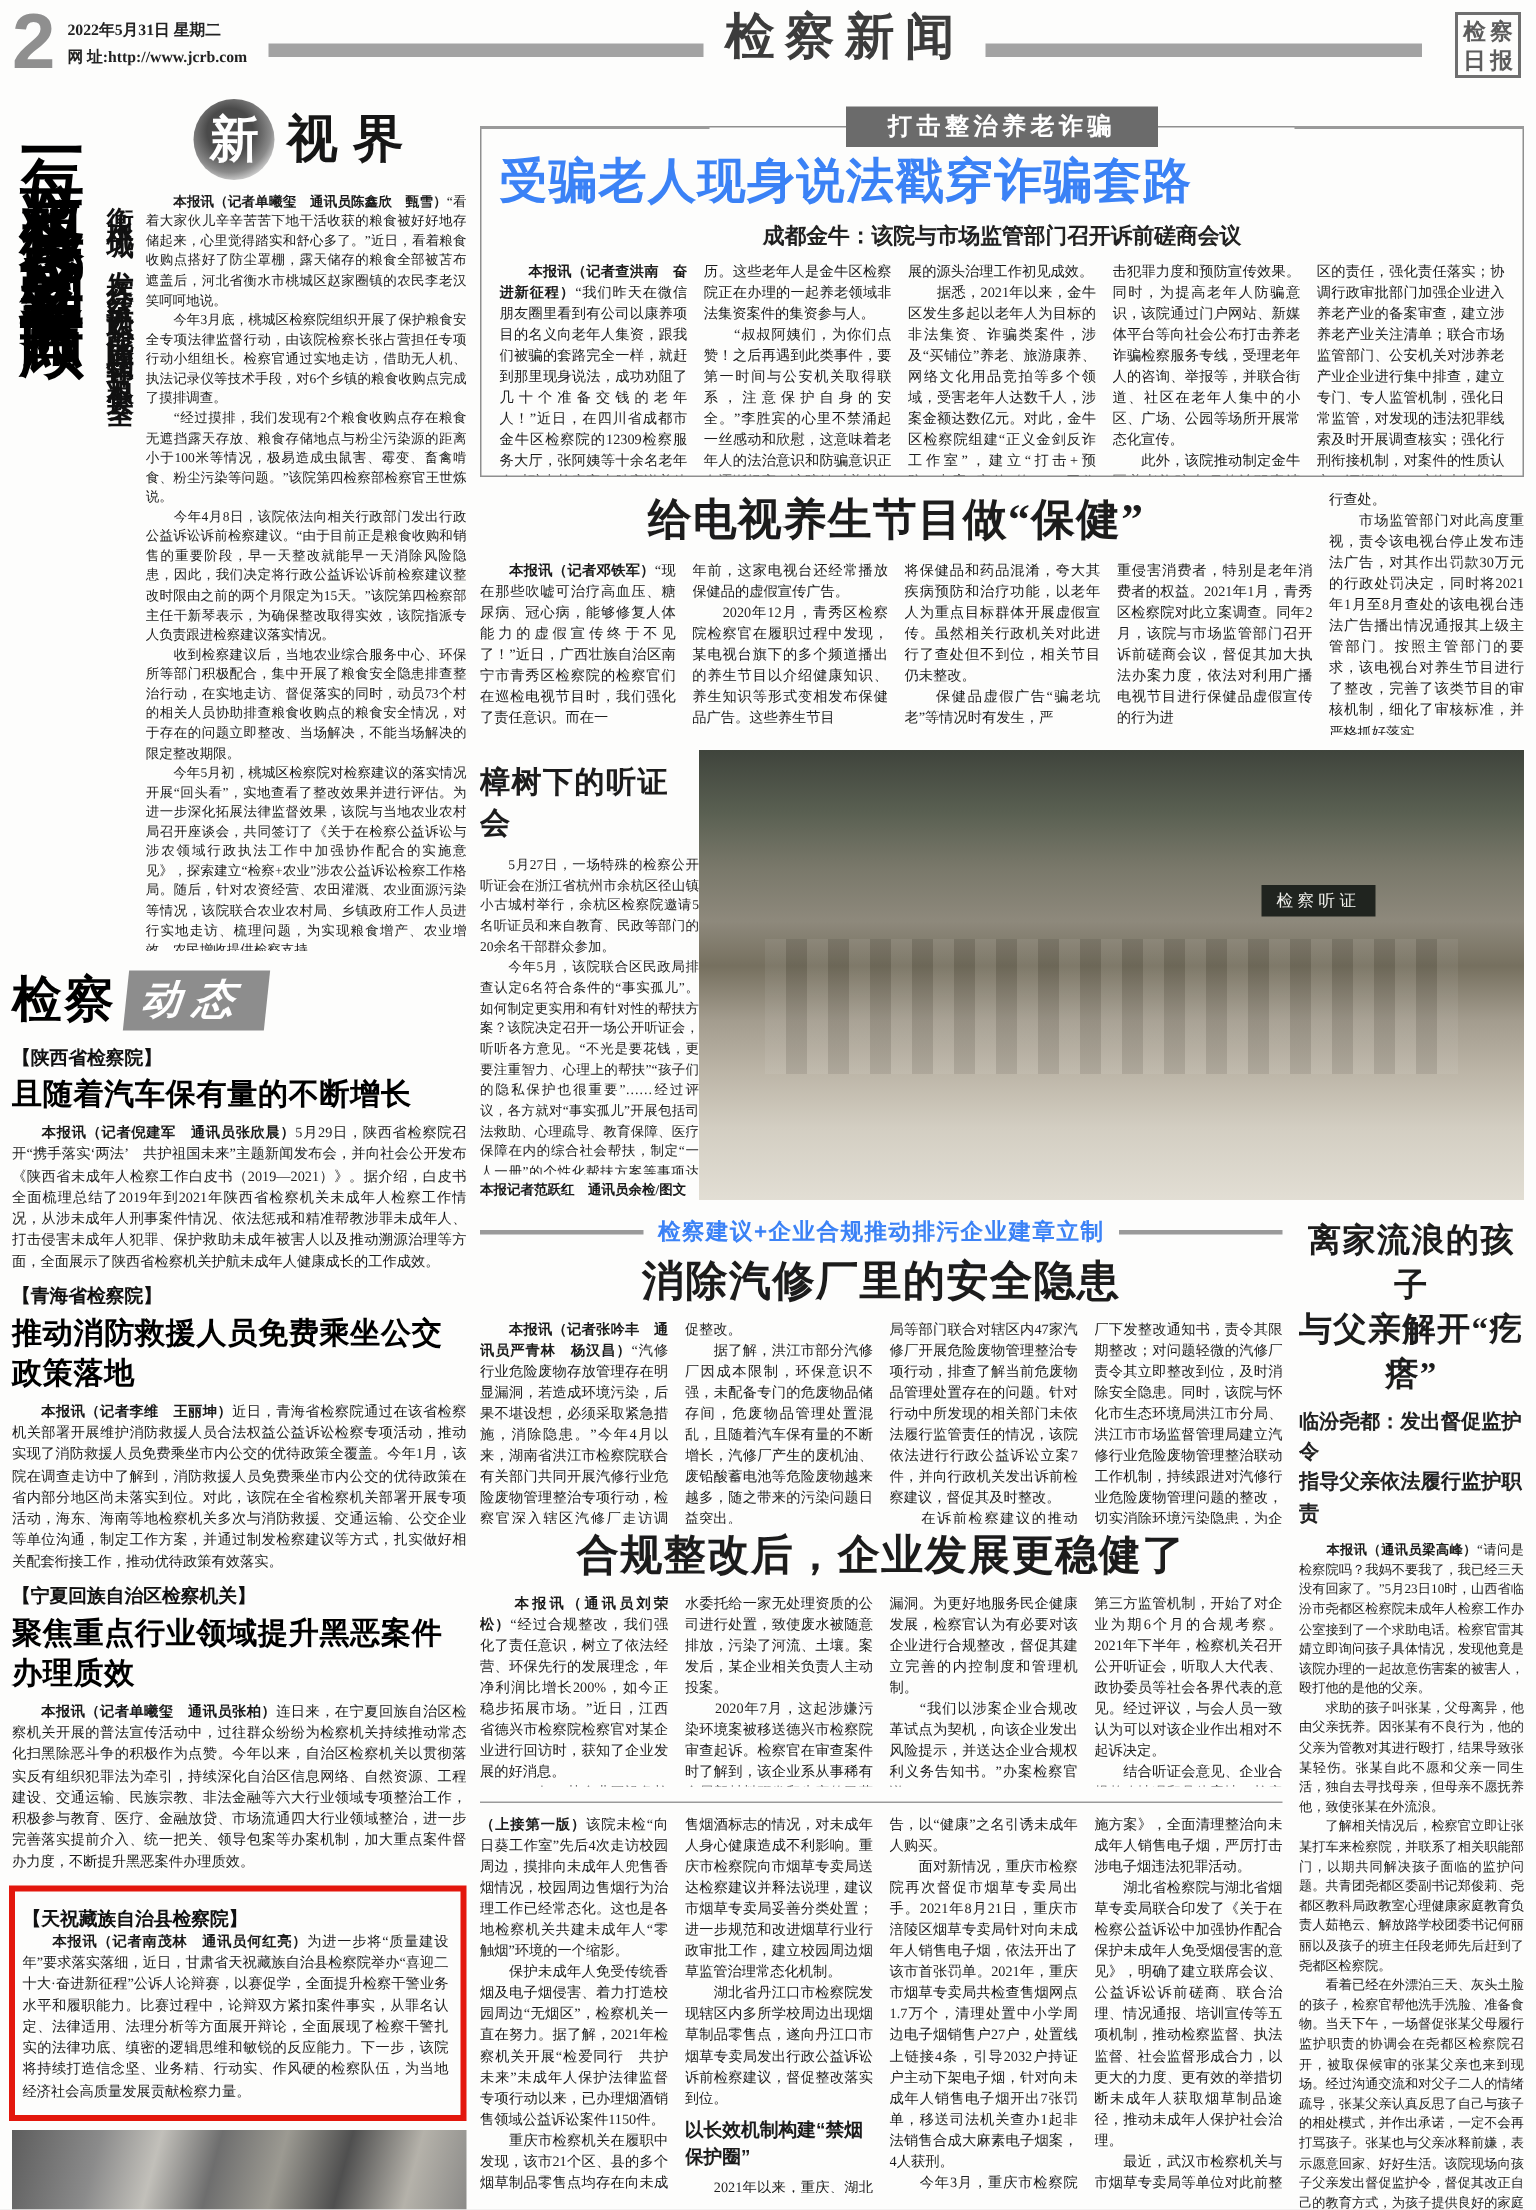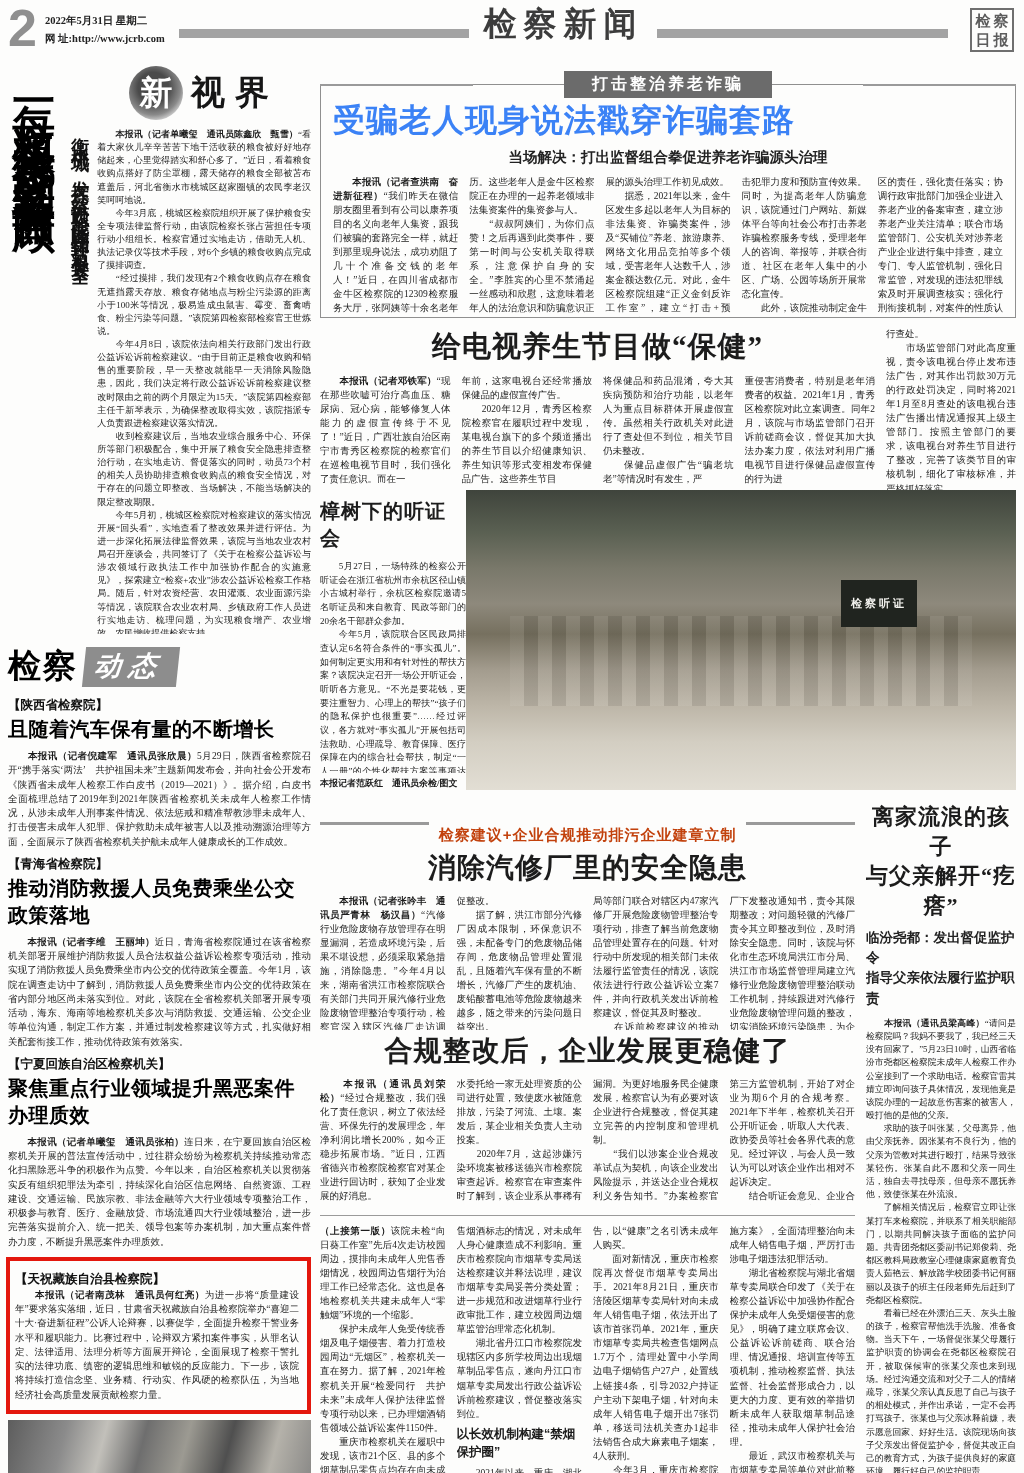--- a/index.html
+++ b/index.html
@@ -52,36 +52,36 @@
   .h1 { text-align:left; font-size:32px; font-weight:900; color:#3b82f6; letter-spacing:1px; }
   .h1-sub { text-align:center; font-size:14.5px; font-weight:600; color:#222; margin:5px 0 8px 0; }
   .cols { display:flex; gap:11px; }
   .col { flex:1; min-width:0; font-size:9.5px; line-height:1.48; text-align:justify; white-space:pre-line; overflow:hidden; }
   
   .tv { display:flex; gap:11px; margin-top:9px; height:163px; overflow:hidden; }
   .tv-left { flex:1; min-width:0; }
   .tv-h { text-align:center; font-size:29px; font-weight:900; letter-spacing:1px; margin:0 0 7px 0; }
   .tv-col5 { width:130px; flex:none; }
   
-  .hearing { display:flex; height:300px; overflow:hidden; }
+  .hearing { display:flex; margin-top:10px; height:300px; overflow:hidden; }
   .hear-txt { width:146px; flex:none; display:flex; flex-direction:column; }
   .hear-title { font-size:20px; font-weight:700; letter-spacing:1px; margin:8px 0 8px 0; }
   .hear-body { flex:1; font-size:9px; line-height:1.52; text-align:justify; white-space:pre-line; overflow:hidden; }
   .hear-byline { font-size:9px; font-weight:900; margin-top:4px; }
   .photo-hearing { flex:1; position:relative;
      background:linear-gradient(180deg,#3f443c 0%,#5a6052 14%,#79786a 26%,#8e897c 38%,#76705f 48%,#a39c8e 60%,#bdb6a8 72%,#d3cec2 84%,#e2ded4 100%); }
   .photo-hearing::after { content:""; position:absolute; left:8%; top:42%; width:84%; height:30%;
      background:repeating-linear-gradient(90deg,rgba(255,255,255,.14) 0 14px,rgba(0,0,0,.18) 14px 28px); opacity:.45; }
-  .ph-label { position:absolute; right:18%; top:30%; background:#20241f; color:#f2f2ee; font-size:11px; font-weight:700; letter-spacing:3px; padding:16px 10px; z-index:2; }
+  .ph-label { position:absolute; right:18%; top:30%; background:#20241f; color:#f2f2ee; font-size:11px; font-weight:400; letter-spacing:3px; padding:3px 10px; z-index:2; }
   
   .lower { display:flex; gap:11px; margin-top:12px; }
   .center-col { flex:1; min-width:0; }
   .auto-banner { display:flex; align-items:center; gap:10px; margin-bottom:4px; }
   .ab-line { flex:1; height:3px; background:#9a9a9a; }
-  .ab-text { font-family:"Liberation Sans",sans-serif; font-size:15px; font-weight:900; letter-spacing:1px; color:#c2410c; white-space:nowrap;margin-top:24px; }
+  .ab-text { font-family:"Liberation Sans",sans-serif; font-size:15px; font-weight:900; letter-spacing:1px; color:#3b82f6; white-space:nowrap; }
   .h2 { text-align:center; font-size:28px; font-weight:900; letter-spacing:1px; margin:2px 0 7px 0; }
   .auto-cols { height:136px; }
   .comp-cols { height:128px; }
   .center-hr { border:0; border-top:1px solid #9a9a9a; margin:10px 0 8px 0; }
   .cont-cols { height:252px; }
   .cont-sub { font-family:"Liberation Sans",sans-serif; font-size:12.5px; font-weight:900; margin:4px 0; white-space:pre-line; text-align:left; }
   
   .right-rail { width:150px; flex:none; overflow:hidden; }
   .rr-h { text-align:center; font-size:22px; font-weight:900; line-height:1.35; letter-spacing:1px; }
   .rr-sub { text-align:left; font-size:13.5px; font-weight:700; color:#222; line-height:1.5; margin:7px 0 8px 0; }
@@ -167,21 +167,21 @@
     </aside>
 
     <div class="main">
 
       <section class="fraud-wrap">
         <div class="fraud-line" style="left:0;"></div>
         <div class="fraud-line" style="right:0;"></div>
         <div class="fraud-banner">打击整治养老诈骗</div>
         <div class="fraud-box">
           <h1 class="h1">受骗老人现身说法戳穿诈骗套路</h1>
-          <div class="h1-sub">当场解决：打出监督组合拳促进养老诈骗源头治理</div>
+          <div class="h1-sub">成都金牛：该院与市场监管部门召开诉前磋商会议</div>
           <div class="cols">
             <div class="col"><span class="byline-b">　　本报讯（记者查洪南　奋进新征程）</span><span>“我们昨天在微信朋友圈里看到有公司以康养项目的名义向老年人集资，跟我们被骗的套路完全一样，就赶到那里现身说法，成功劝阻了几十个准备交钱的老年人！”近日，在四川省成都市金牛区检察院的12309检察服务大厅，张阿姨等十余名老年人对驻点检察官李胜宾说着他们的经</span></div>
             <div class="col">历。这些老年人是金牛区检察院正在办理的一起养老领域非法集资案件的集资参与人。
 　　“叔叔阿姨们，为你们点赞！之后再遇到此类事件，要第一时间与公安机关取得联系，注意保护自身的安全。”李胜宾的心里不禁涌起一丝感动和欣慰，这意味着老年人的法治意识和防骗意识正在逐渐提高，该院针对养老诈骗开</div>
             <div class="col">展的源头治理工作初见成效。
 　　据悉，2021年以来，金牛区发生多起以老年人为目标的非法集资、诈骗类案件，涉及“买铺位”养老、旅游康养、网络文化用品竞拍等多个领域，受害老年人达数千人，涉案金额达数亿元。对此，金牛区检察院组建“正义金剑反诈工作室”，建立“打击+预防”“办案+宣传”的“2+2”工作模式，提升打</div>
             <div class="col">击犯罪力度和预防宣传效果。同时，为提高老年人防骗意识，该院通过门户网站、新媒体平台等向社会公布打击养老诈骗检察服务专线，受理老年人的咨询、举报等，并联合街道、社区在老年人集中的小区、广场、公园等场所开展常态化宣传。
 　　此外，该院推动制定金牛区养老诈骗专项整治职责清单，明确相关职能部门、街道、社</div>
             <div class="col">区的责任，强化责任落实；协调行政审批部门加强企业进入养老产业的备案审查，建立涉养老产业关注清单；联合市场监管部门、公安机关对涉养老产业企业进行集中排查，建立专门、专人监管机制，强化日常监管，对发现的违法犯罪线索及时开展调查核实；强化行刑衔接机制，对案件的性质认定、证据收集、赃物查扣等提供建议和指导。</div>
           </div>

